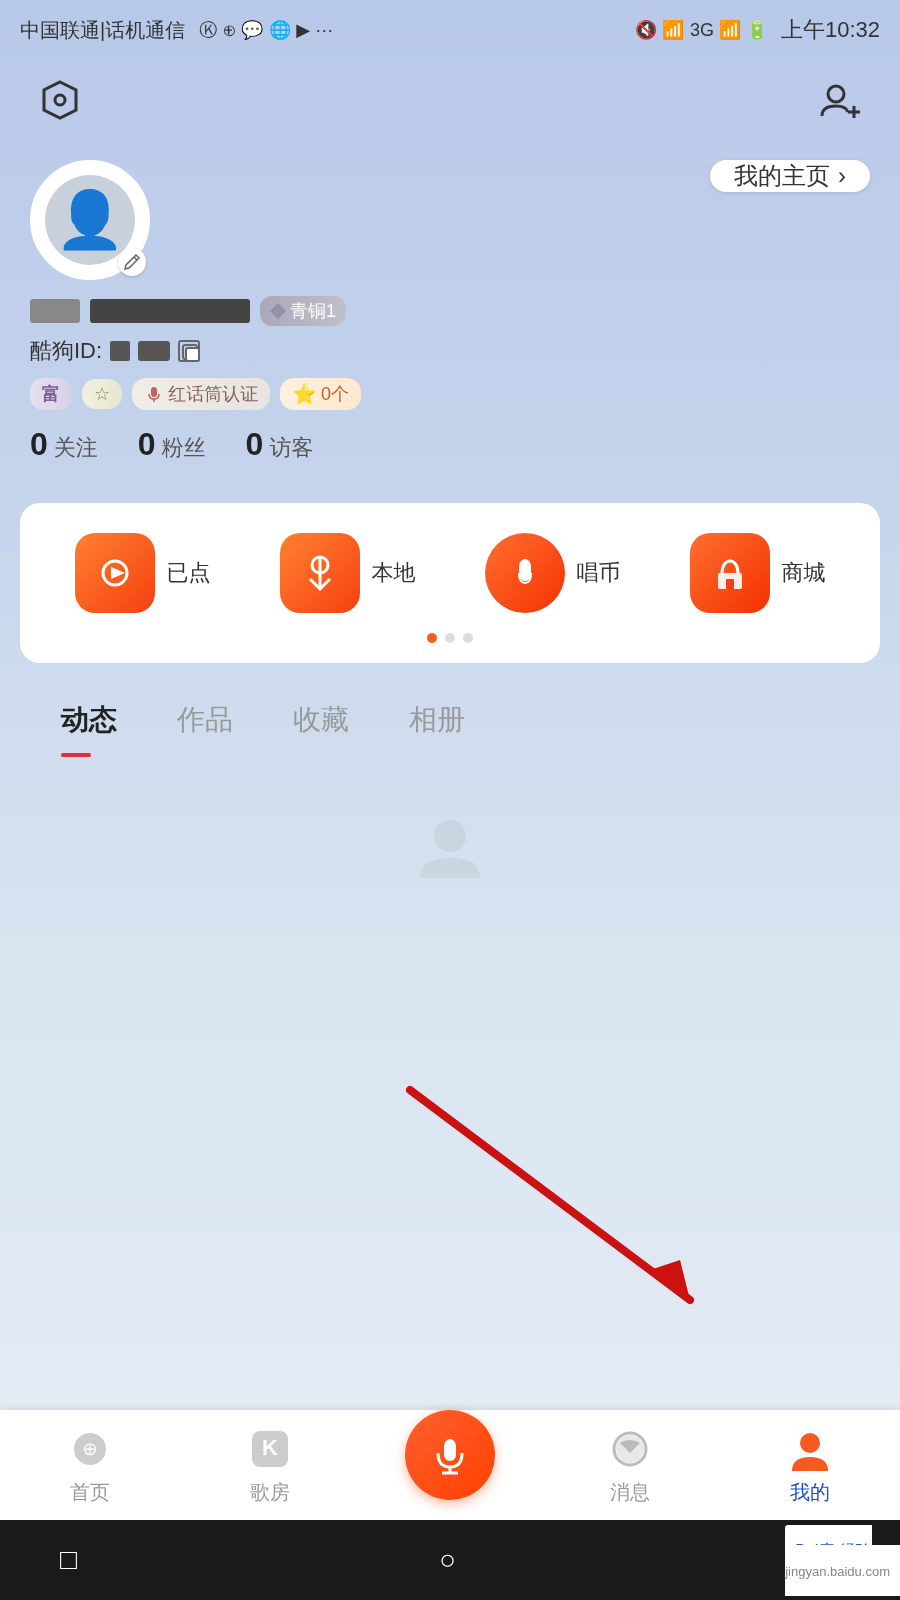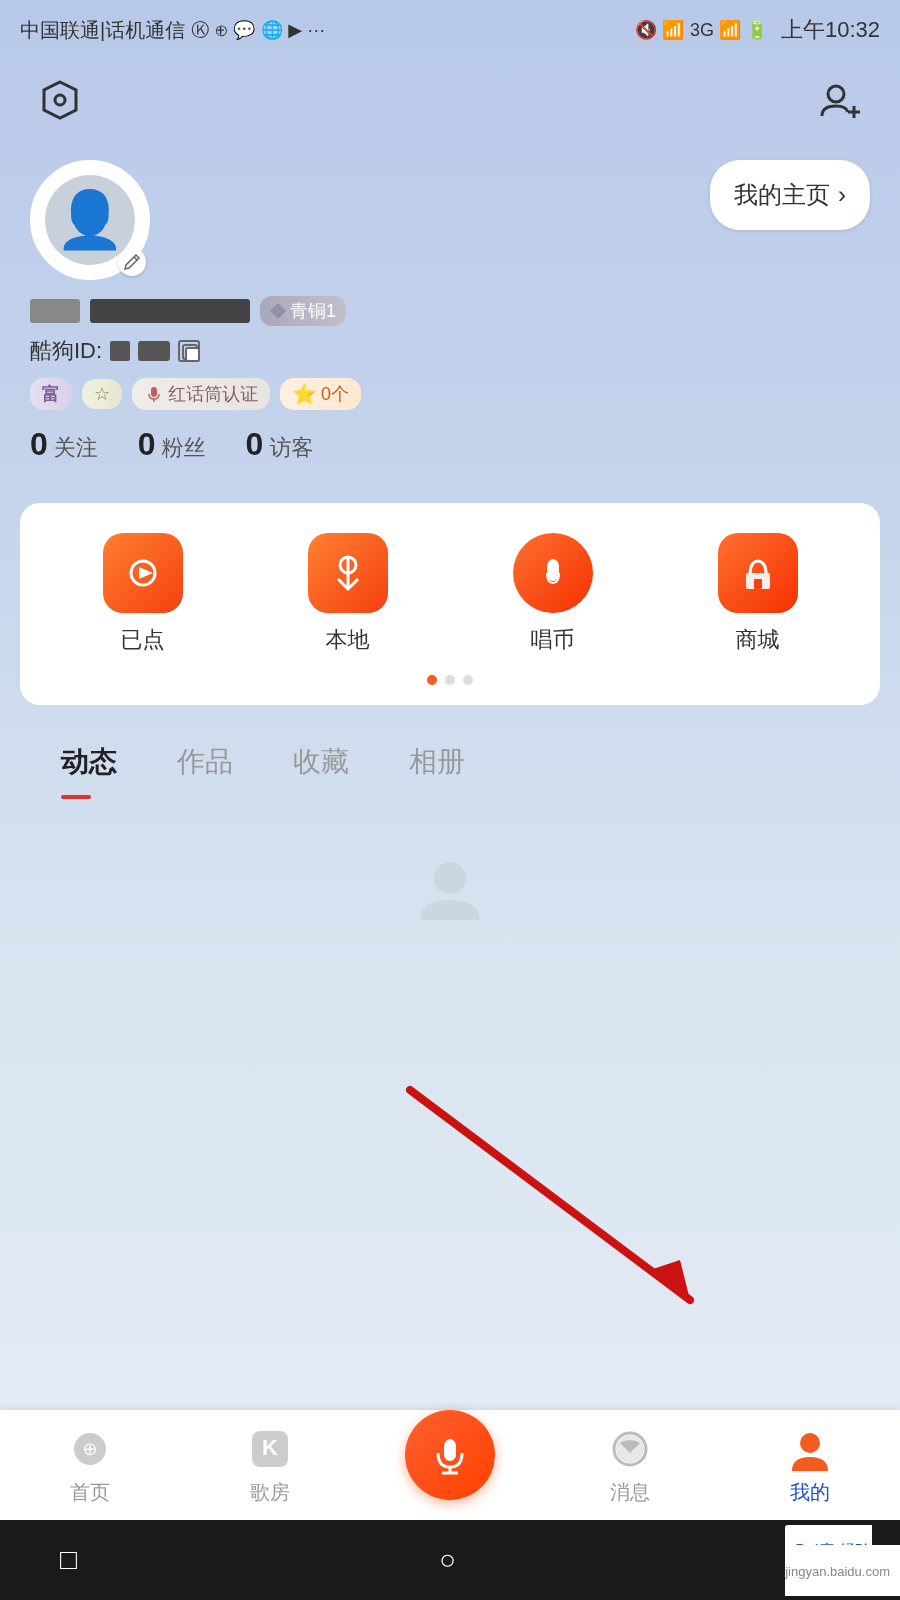--- a/index.html
+++ b/index.html
@@ -19,21 +19,21 @@
       display: flex;
       align-items: center;
       justify-content: space-between;
       padding: 0 20px;
       font-size: 22px;
       color: #333;
     }
     .status-left {
       display: flex;
       align-items: center;
-      gap: 6px;
+      gap: 14px;
       font-size: 20px;
       font-weight: 500;
     }
     .status-right {
       display: flex;
       align-items: center;
       gap: 6px;
       font-size: 20px;
     }
 
@@ -90,21 +90,21 @@
       align-items: center;
       justify-content: center;
       font-size: 14px;
       color: #666;
       box-shadow: 0 1px 3px rgba(0,0,0,0.2);
     }
     .my-homepage-btn {
       background: white;
       border: none;
       border-radius: 30px;
-      padding: 19px 24px;
+      padding: 0 24px;
       font-size: 24px;
       color: #333;
       display: flex;
       align-items: center;
       gap: 8px;
       cursor: pointer;
       box-shadow: 0 1px 4px rgba(0,0,0,0.1);
     }
     .username-row {
       display: flex;
@@ -239,21 +239,21 @@
       margin: 10px 20px;
       padding: 30px 20px 20px;
     }
     .feature-grid {
       display: flex;
       justify-content: space-around;
       margin-bottom: 20px;
     }
     .feature-item {
       display: flex;
-      flex-direction: column;
+      flex-direction: row;
       align-items: center;
       gap: 12px;
       cursor: pointer;
     }
     .feature-icon {
       width: 80px;
       height: 80px;
       border-radius: 20px;
       background: #f55a20;
       display: flex;

